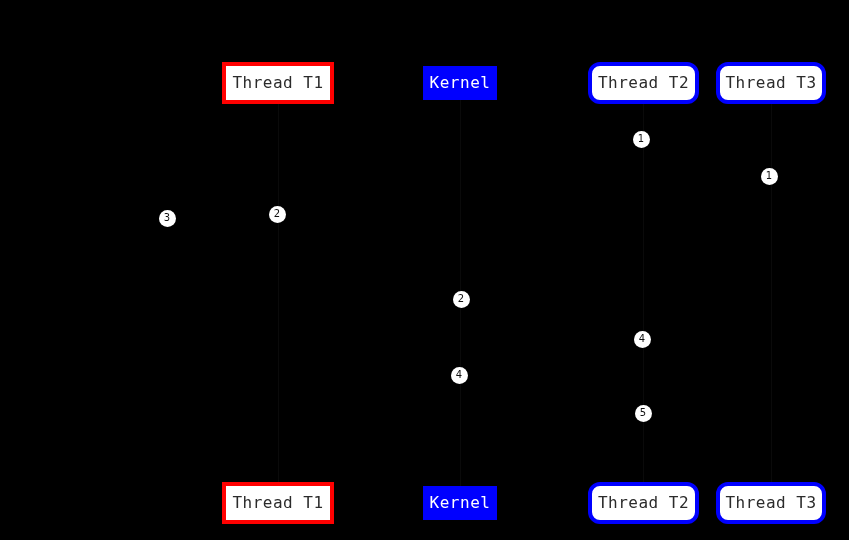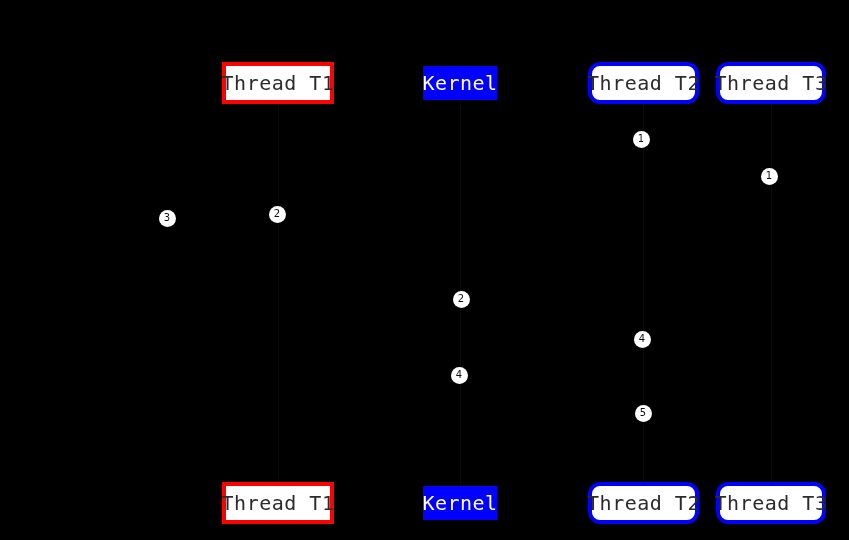--- a/index.html
+++ b/index.html
@@ -23,21 +23,21 @@
     background: #0a0a0a;
   }
 
   
   .participant {
     position: absolute;
     box-sizing: border-box;
     display: flex;
     align-items: center;
     justify-content: center;
-    font-size: 20px;
+    font-size: 16px;
     letter-spacing: 0.5px;
     white-space: nowrap;
     line-height: 1;
   }
   .participant.framed {
     background: #ffffff;
     color: #2b2b2b;
     border-style: solid;
     border-width: 4px;
   }

